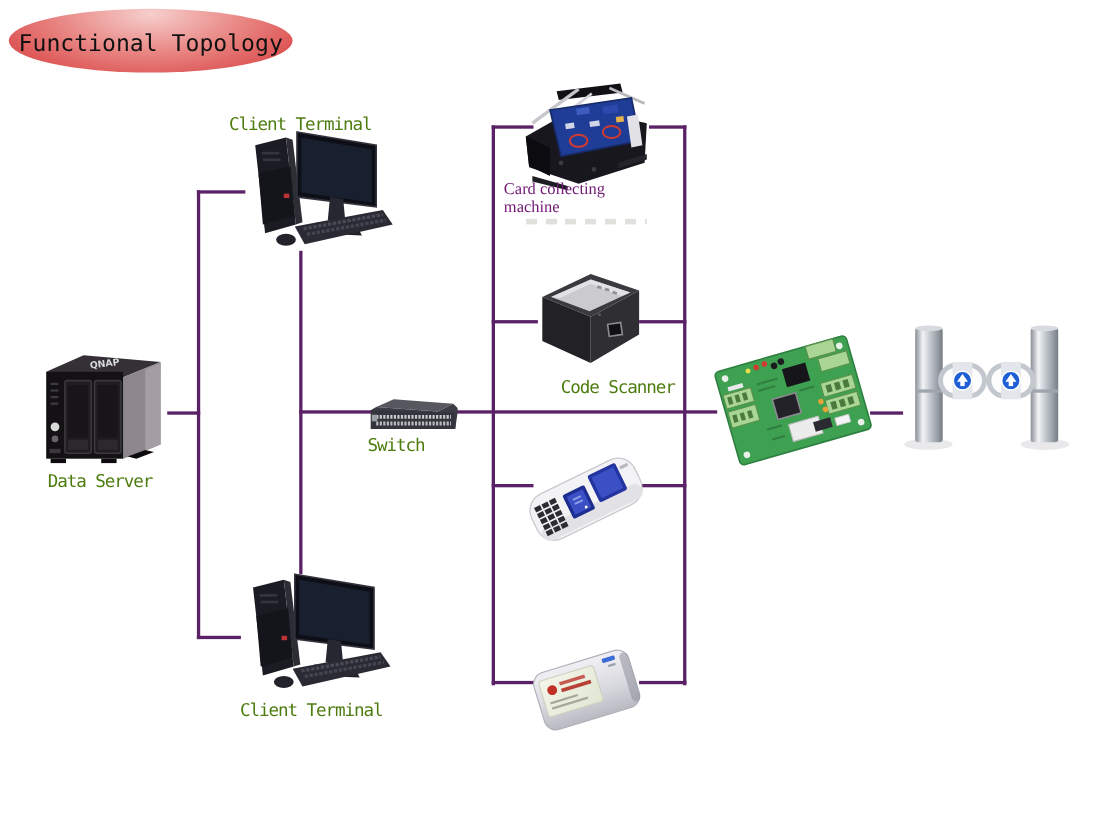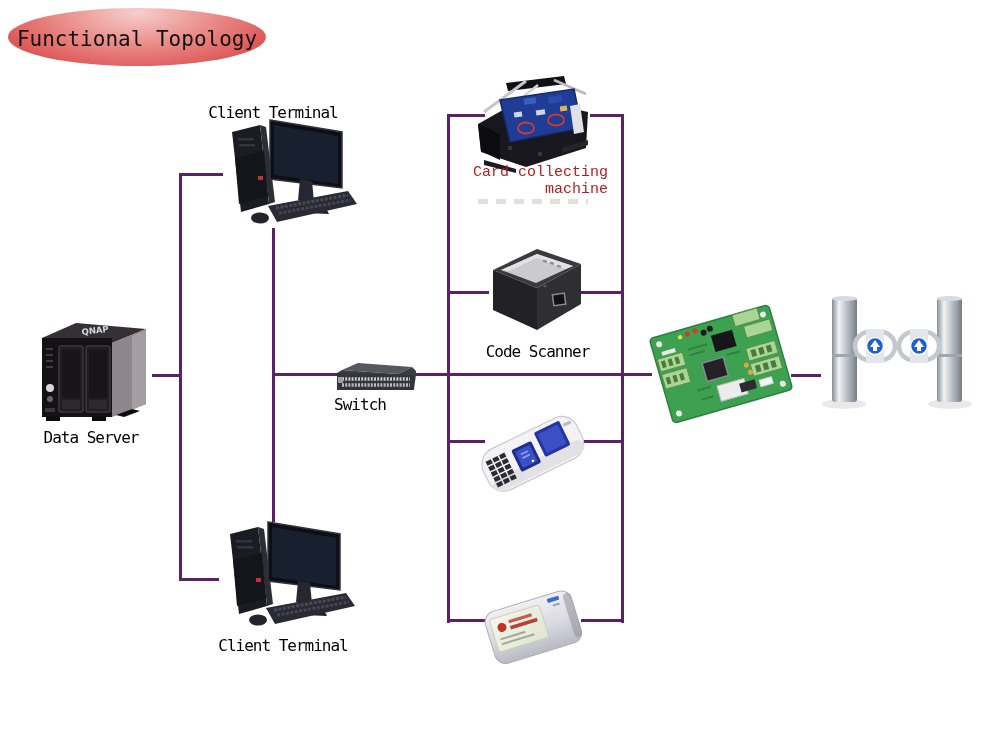--- a/index.html
+++ b/index.html
@@ -7,23 +7,23 @@
          font-family:"DejaVu Sans Mono", monospace;}
   
   .title-ellipse{position:absolute;left:8px;top:8px;width:258px;height:58px;border-radius:50%;
     background:radial-gradient(ellipse at 50% 8%, #f6cfcd 0%, #ea8d8a 42%, #da4a4a 88%, #d24444 100%);
     display:flex;align-items:center;justify-content:center;}
   .title-text{font-size:21px;color:#111;letter-spacing:0px;white-space:nowrap;padding-top:4px;}
   
   .line{position:absolute;background:#5B2166;}
   .h{height:3px;} .v{width:3px;}
   
-  .lbl{position:absolute;text-align:center;color:#000000;font-size:16px;letter-spacing:-1px;white-space:nowrap;}
-  .lbl-sans{position:absolute;text-align:right;color:#b91c1c;
-            font-family:Liberation Mono, monospace;font-size:15px;letter-spacing:0;line-height:17px;}
+  .lbl{position:absolute;text-align:center;color:#4d7c0f;font-size:16px;letter-spacing:-1px;white-space:nowrap;}
+  .lbl-sans{position:absolute;text-align:left;color:#701a75;
+            font-family:Liberation Serif, serif;font-size:15px;letter-spacing:0;line-height:17px;}
   .node{position:absolute;}
   .faint-subline{position:absolute;left:478px;top:199px;width:110px;height:5px;opacity:.45;
     background:repeating-linear-gradient(90deg,#b9b9b2 0 10px,transparent 10px 18px);}
 </style>
 </head>
 <body>
 
 <div id="stage">
 
   <div class="title-ellipse">
@@ -164,21 +164,21 @@
       <polygon points="24,28 60,12 96,24 88,27 60,16 32,29" fill="#e2e2e4"></polygon>
       <rect x="66" y="18" width="4" height="2.5" fill="#8f8f94" transform="rotate(18 68 19)"></rect>
       <rect x="73" y="20" width="4" height="2.5" fill="#8f8f94" transform="rotate(18 75 21)"></rect>
       <rect x="80" y="23" width="4" height="2.5" fill="#8f8f94" transform="rotate(18 82 24)"></rect>
       <polygon points="16,28 60,46 60,88 16,68" fill="#222226"></polygon>
       <polygon points="60,46 104,22 104,62 60,88" fill="#2e2e33"></polygon>
       <rect x="76" y="52" width="12" height="11" fill="#111114" stroke="#8a8a90" stroke-width="1.5" transform="rotate(-8 82 57)"></rect>
       <circle cx="68" cy="44" r="1.5" fill="#555"></circle>
     </svg>
   </div>
-  <div class="lbl" style="left:460px;top:342px;width:155px">Code Scanner</div>
+  <div class="lbl" style="left:484px;top:342px;width:155px">Code Scanner</div>
 
   <div class="node" style="left:474px;top:404px">
     <svg width="118" height="96" viewBox="0 0 118 96">
       <g transform="rotate(-26 59 48)">
         <rect x="6" y="27" width="104" height="45" rx="17" fill="#f3f3f5" stroke="#c9c9cf" stroke-width="1.2"></rect>
         <rect x="8" y="56" width="100" height="14" rx="7" fill="#e2e2e6"></rect>
         <rect x="40" y="37" width="22" height="24" rx="2" fill="#1e2e90"></rect>
         <rect x="43" y="40" width="16" height="18" fill="#3a50c4"></rect>
         <rect x="47" y="44" width="8" height="1.8" fill="#8fa0e8"></rect>
         <rect x="47" y="48" width="8" height="1.8" fill="#8fa0e8"></rect>

